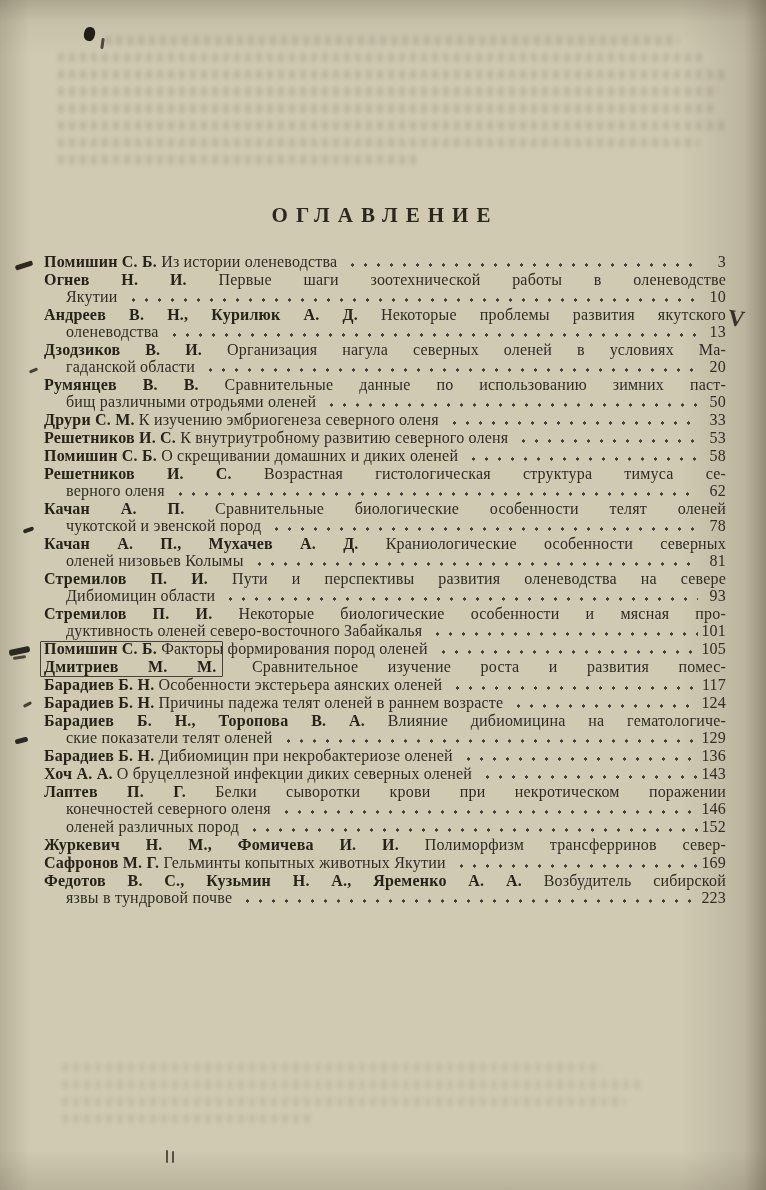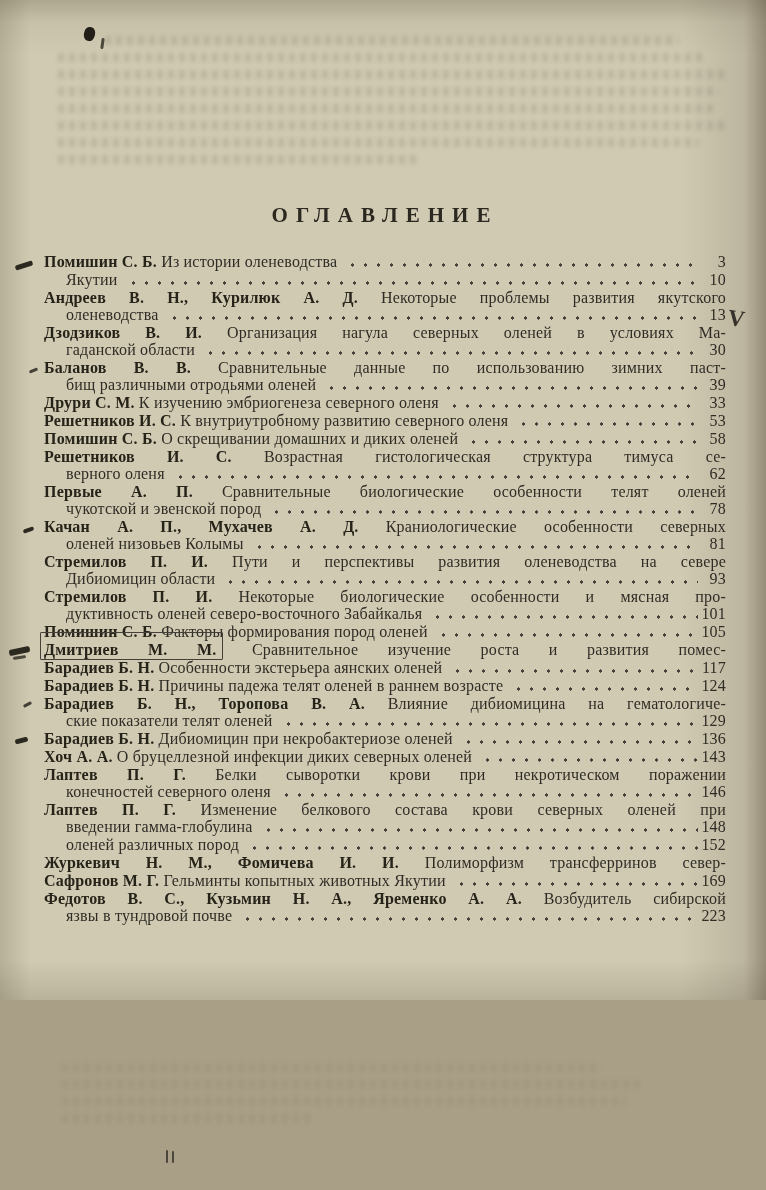--- a/index.html
+++ b/index.html
@@ -2,21 +2,21 @@
 <html><head>
 <meta charset="utf-8">
 <style>
   html,body{margin:0;padding:0;}
   body{
     width:766px;height:1190px;overflow:hidden;
     font-family:"Liberation Serif","DejaVu Serif",serif;
     background:#a89f86;
   }
   .page{
-    position:relative;width:766px;height:1000px;
+    position:relative;width:766px;height:1190px;
     color:#2f2c25;
     background:
       linear-gradient(180deg, rgba(92,84,62,.30) 0px, rgba(92,84,62,.08) 22px, rgba(92,84,62,0) 55px),
       linear-gradient(0deg, rgba(92,84,62,.20) 0px, rgba(92,84,62,0) 40px),
       linear-gradient(90deg, rgba(92,84,62,.22) 0px, rgba(92,84,62,0) 30px),
       linear-gradient(270deg, rgba(66,56,38,.42) 0px, rgba(66,56,38,.14) 22px, rgba(66,56,38,0) 85px),
       #d1cab3;
   }
   
   .bleed{position:absolute;}
@@ -55,21 +55,21 @@
   .leader{
     flex:1 1 12px;align-self:stretch;margin:0 2px 0 7px;min-width:12px;
     background-image:radial-gradient(circle, #45413a 1.45px, rgba(0,0,0,0) 1.8px);
     background-size:13px 4px;background-repeat:repeat-x;
     background-position:left 2px bottom 3px;
   }
   .pg{flex:none;min-width:26px;text-align:right;white-space:nowrap;}
   .authors{font-weight:700;color:#262319;}
   .authors.boxed{
     border:1.6px solid #45413a;border-radius:1px;
-    padding:8px 5px 1px 3px;margin-left:-4px;
+    padding:16px 5px 1px 3px;margin-left:-4px;
   }
   
   .check{
     position:absolute;top:306px;left:728px;
     font-size:23px;font-weight:600;color:#37332c;transform:rotate(8deg);
   }
   .mark{position:absolute;display:block;background:#2c2920;border-radius:2px;}
   .m1{left:15px;top:263px;width:18px;height:5px;transform:rotate(-18deg);}
   .m2{left:29px;top:369px;width:9px;height:3px;transform:rotate(-24deg);opacity:.85;}
   .m3{left:23px;top:528px;width:11px;height:4px;transform:rotate(-20deg);}
@@ -102,48 +102,49 @@
     <h1 class="title">ОГЛАВЛЕНИЕ</h1>
     <div class="entries">
         <div class="entry">
           <div class="line lastline">
             <span class="lt"><span class="authors">Помишин С. Б.</span> Из истории оленеводства</span>
             <span class="leader"></span>
             <span class="pg">3</span>
           </div>
         </div>
         <div class="entry">
+          <div class="line just"><span class="authors">Огнев Н. И.</span> Первые шаги зоотехнической работы в оленеводстве</div>
           <div class="line cont lastline">
             <span class="lt">Якутии</span>
             <span class="leader"></span>
             <span class="pg">10</span>
           </div>
         </div>
         <div class="entry">
           <div class="line just"><span class="authors">Андреев В. Н., Курилюк А. Д.</span> Некоторые проблемы развития якутского</div>
           <div class="line cont lastline">
             <span class="lt">оленеводства</span>
             <span class="leader"></span>
             <span class="pg">13</span>
           </div>
         </div>
         <div class="entry">
           <div class="line just"><span class="authors">Дзодзиков В. И.</span> Организация нагула северных оленей в условиях Ма-</div>
           <div class="line cont lastline">
             <span class="lt">гаданской области</span>
             <span class="leader"></span>
-            <span class="pg">30</span>
-          </div>
-        </div>
-        <div class="entry">
-          <div class="line just"><span class="authors">Баланов В. В.</span> Сравнительные данные по использованию зимних паст-</div>
+            <span class="pg">20</span>
+          </div>
+        </div>
+        <div class="entry">
+          <div class="line just"><span class="authors">Румянцев В. В.</span> Сравнительные данные по использованию зимних паст-</div>
           <div class="line cont lastline">
             <span class="lt">бищ различными отродьями оленей</span>
             <span class="leader"></span>
-            <span class="pg">39</span>
+            <span class="pg">50</span>
           </div>
         </div>
         <div class="entry">
           <div class="line lastline">
             <span class="lt"><span class="authors">Друри С. М.</span> К изучению эмбриогенеза северного оленя</span>
             <span class="leader"></span>
             <span class="pg">33</span>
           </div>
         </div>
         <div class="entry">
@@ -162,21 +163,21 @@
         </div>
         <div class="entry">
           <div class="line just"><span class="authors">Решетников И. С.</span> Возрастная гистологическая структура тимуса се-</div>
           <div class="line cont lastline">
             <span class="lt">верного оленя</span>
             <span class="leader"></span>
             <span class="pg">62</span>
           </div>
         </div>
         <div class="entry">
-          <div class="line just"><span class="authors">Первые А. П.</span> Сравнительные биологические особенности телят оленей</div>
+          <div class="line just"><span class="authors">Качан А. П.</span> Сравнительные биологические особенности телят оленей</div>
           <div class="line cont lastline">
             <span class="lt">чукотской и эвенской пород</span>
             <span class="leader"></span>
             <span class="pg">78</span>
           </div>
         </div>
         <div class="entry">
           <div class="line just"><span class="authors">Качан А. П., Мухачев А. Д.</span> Краниологические особенности северных</div>
           <div class="line cont lastline">
             <span class="lt">оленей низовьев Колымы</span>
@@ -245,28 +246,20 @@
             <span class="leader"></span>
             <span class="pg">143</span>
           </div>
         </div>
         <div class="entry">
           <div class="line just"><span class="authors">Лаптев П. Г.</span> Белки сыворотки крови при некротическом поражении</div>
           <div class="line cont lastline">
             <span class="lt">конечностей северного оленя</span>
             <span class="leader"></span>
             <span class="pg">146</span>
-          </div>
-        </div>
-        <div class="entry">
-          <div class="line just"><span class="authors">Лаптев П. Г.</span> Изменение белкового состава крови северных оленей при</div>
-          <div class="line cont lastline">
-            <span class="lt">введении гамма-глобулина</span>
-            <span class="leader"></span>
-            <span class="pg">148</span>
           </div>
         </div>
         <div class="entry">
           <div class="line cont lastline">
             <span class="lt">оленей различных пород</span>
             <span class="leader"></span>
             <span class="pg">152</span>
           </div>
         </div>
         <div class="entry">

